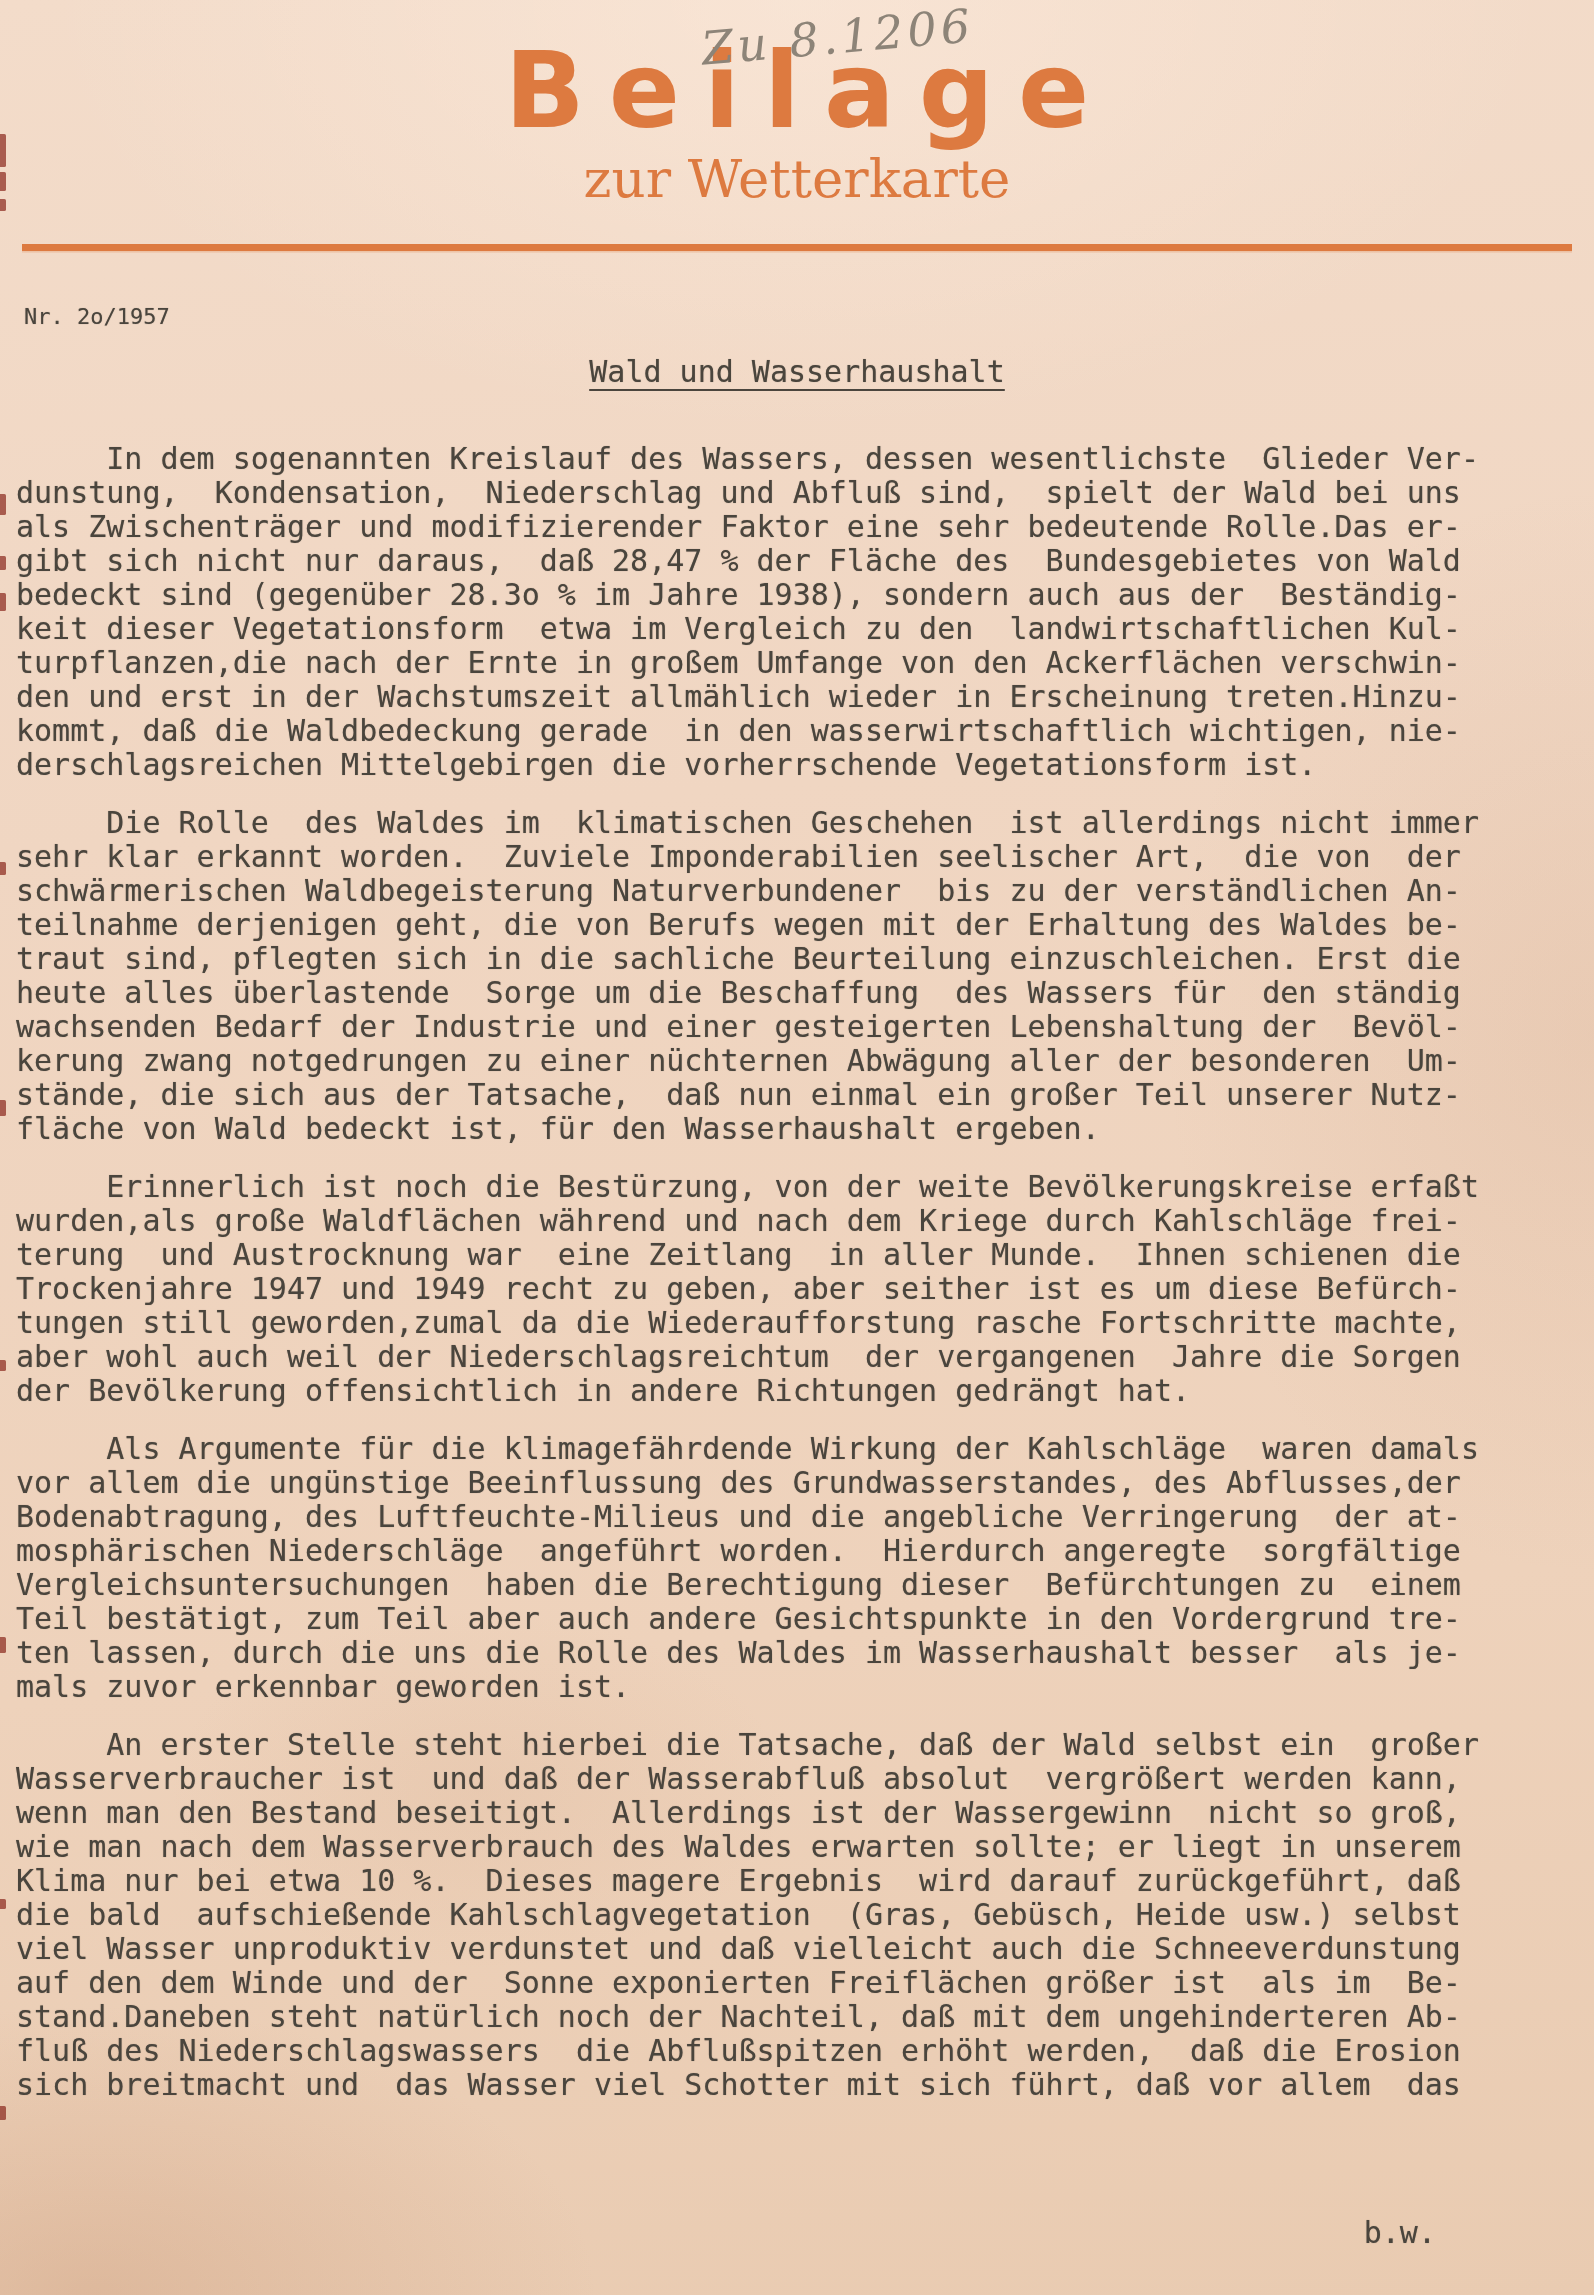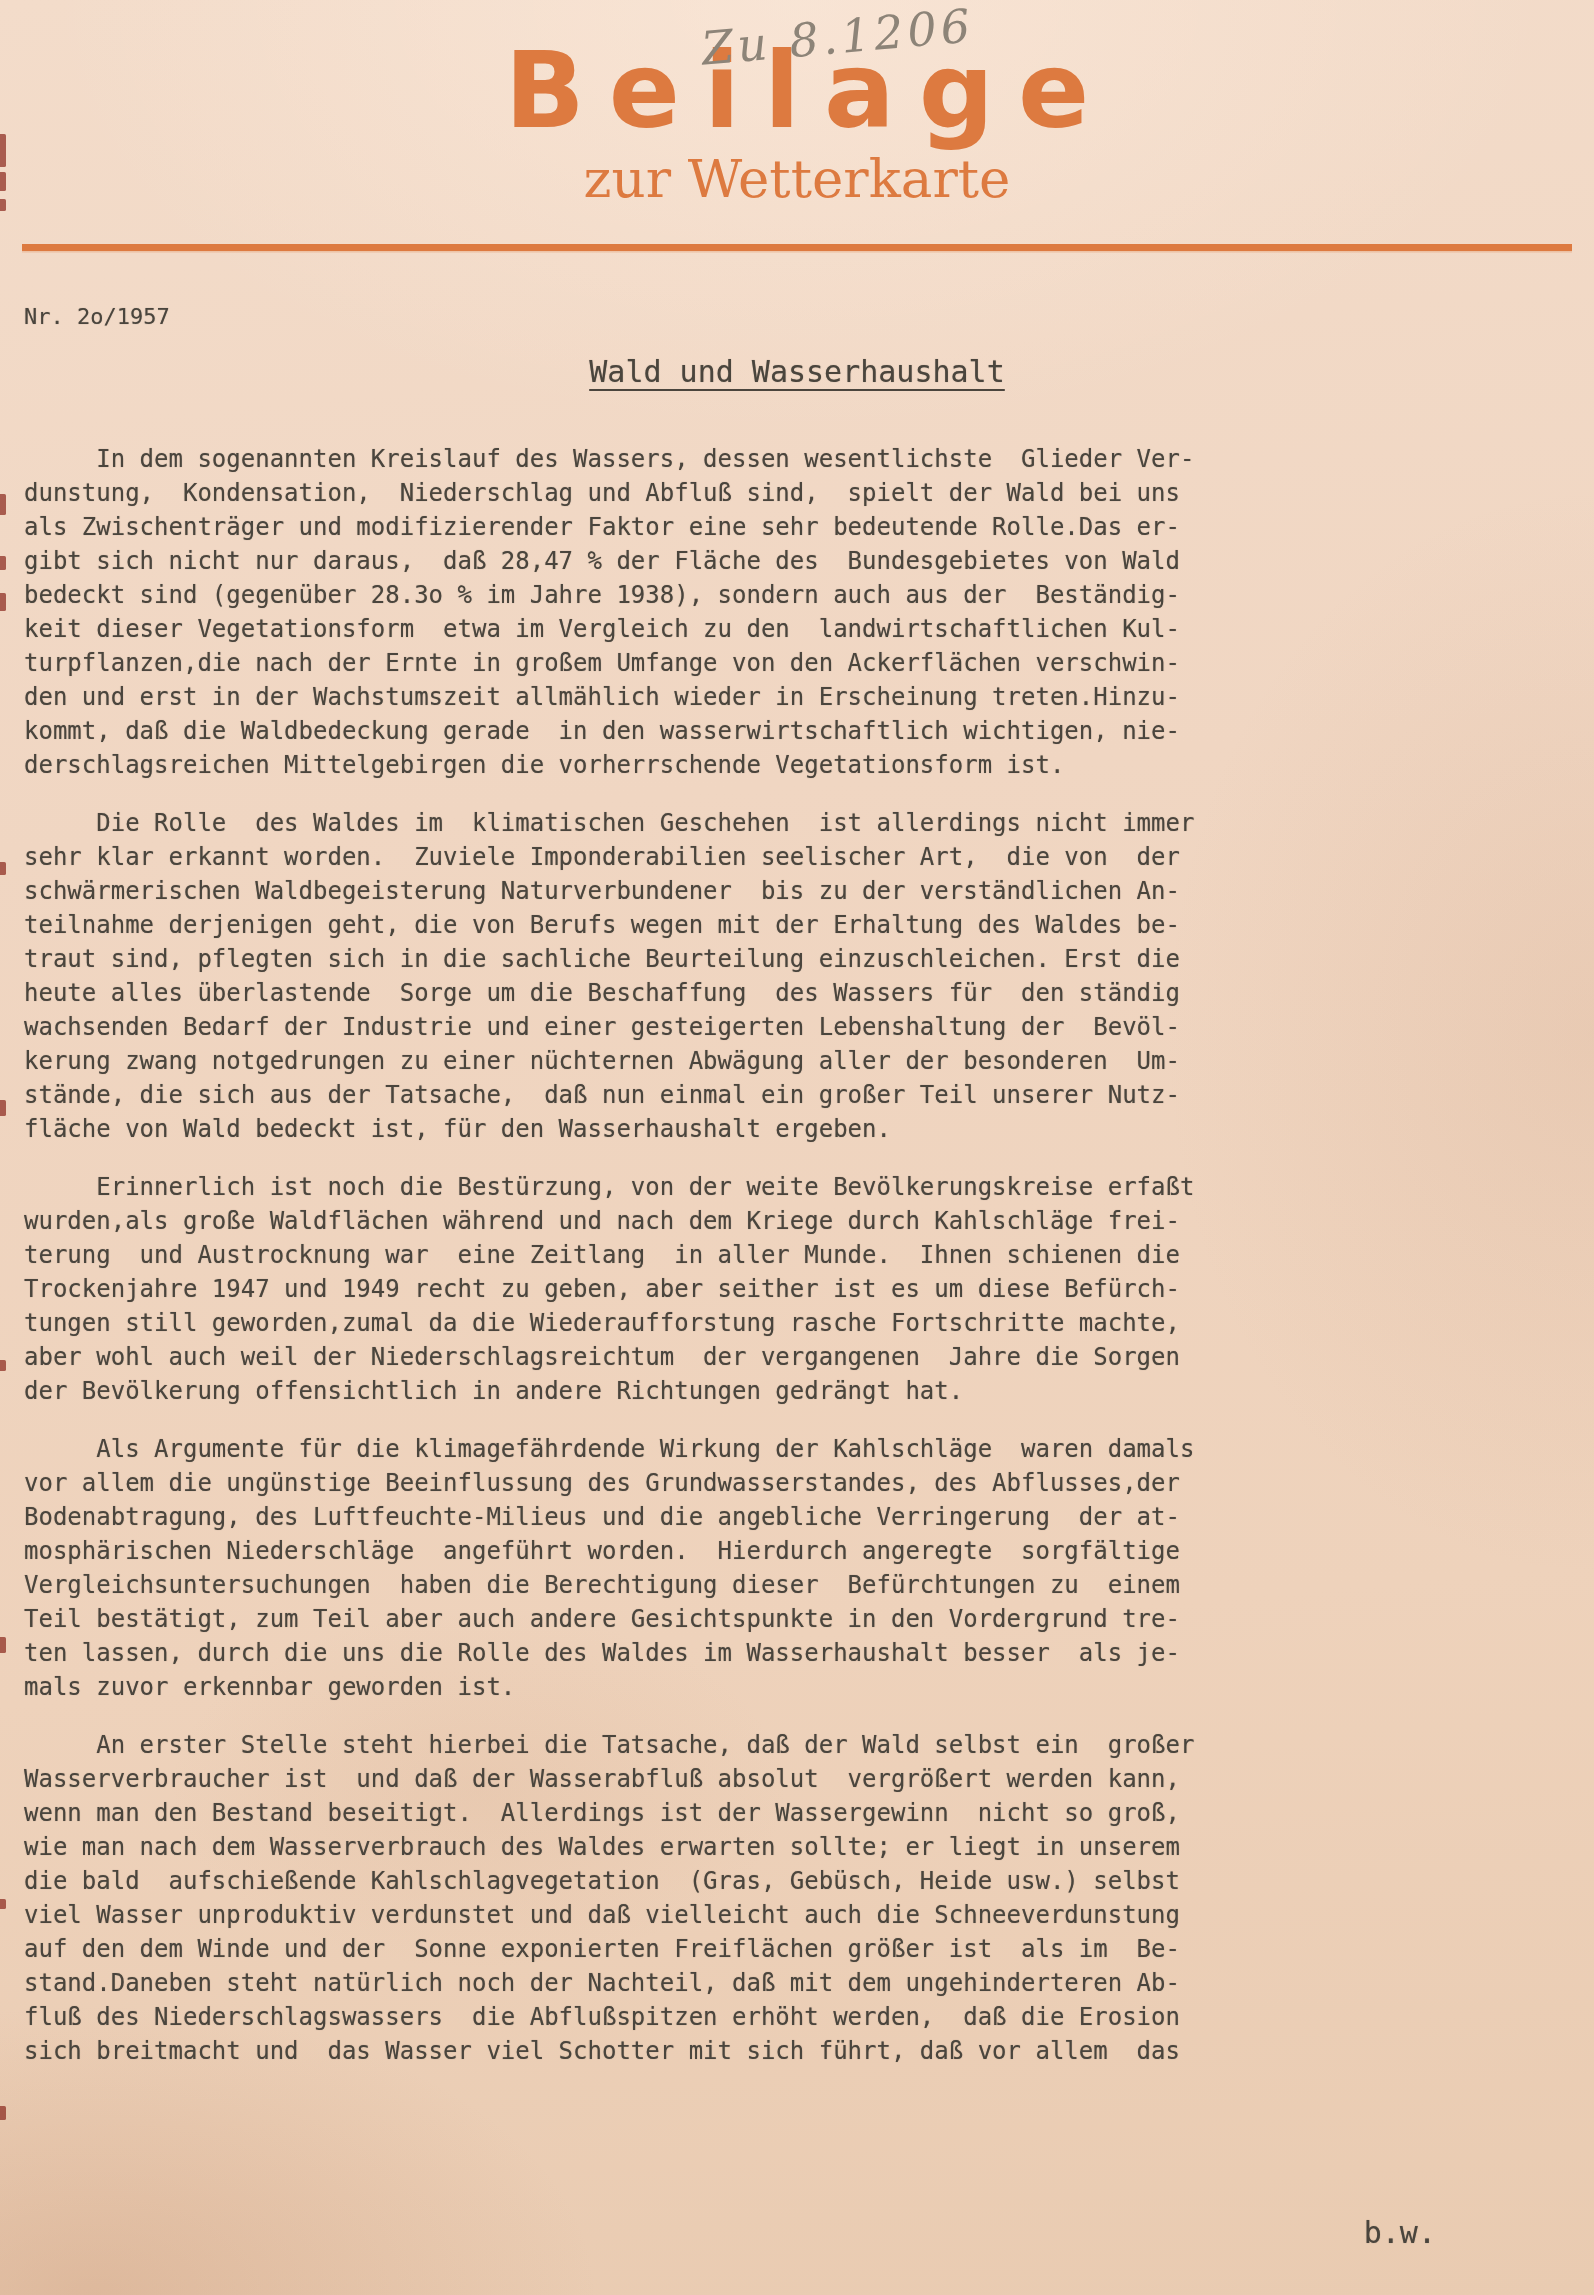--- a/index.html
+++ b/index.html
@@ -74,22 +74,22 @@
     text-align: center;
     font-size: 30px;
     line-height: 34px;
     text-decoration: underline;
     text-underline-offset: 7.2px;
     text-decoration-thickness: 2.4px;
     text-shadow: 0 0 1px rgba(70,64,55,0.45);
   }
 
   .body {
-    margin: 53px 24px 0 24px;
-    font-size: 24px;
+    margin: 53px 24px 0 16px;
+    font-size: 30px;
     line-height: 34px;
     text-shadow: 0 0 1px rgba(70,64,55,0.45);
   }
 
   .paragraph + .paragraph { margin-top: 24px; }
 
   .line { white-space: pre; }
 
   .footer-note {
     position: absolute;
@@ -167,20 +167,21 @@
         <div class="line">Vergleichsuntersuchungen  haben die Berechtigung dieser  Befürchtungen zu  einem</div>
         <div class="line">Teil bestätigt, zum Teil aber auch andere Gesichtspunkte in den Vordergrund tre-</div>
         <div class="line">ten lassen, durch die uns die Rolle des Waldes im Wasserhaushalt besser  als je-</div>
         <div class="line">mals zuvor erkennbar geworden ist.</div>
       </div>
       <div class="paragraph">
         <div class="line">     An erster Stelle steht hierbei die Tatsache, daß der Wald selbst ein  großer</div>
         <div class="line">Wasserverbraucher ist  und daß der Wasserabfluß absolut  vergrößert werden kann,</div>
         <div class="line">wenn man den Bestand beseitigt.  Allerdings ist der Wassergewinn  nicht so groß,</div>
         <div class="line">wie man nach dem Wasserverbrauch des Waldes erwarten sollte; er liegt in unserem</div>
+        <div class="line">Klima nur bei etwa 10 %.  Dieses magere Ergebnis  wird darauf zurückgeführt, daß</div>
         <div class="line">die bald  aufschießende Kahlschlagvegetation  (Gras, Gebüsch, Heide usw.) selbst</div>
         <div class="line">viel Wasser unproduktiv verdunstet und daß vielleicht auch die Schneeverdunstung</div>
         <div class="line">auf den dem Winde und der  Sonne exponierten Freiflächen größer ist  als im  Be-</div>
         <div class="line">stand.Daneben steht natürlich noch der Nachteil, daß mit dem ungehinderteren Ab-</div>
         <div class="line">fluß des Niederschlagswassers  die Abflußspitzen erhöht werden,  daß die Erosion</div>
         <div class="line">sich breitmacht und  das Wasser viel Schotter mit sich führt, daß vor allem  das</div>
       </div>
     </div>
 
   <div class="footer-note">b.w.</div>

